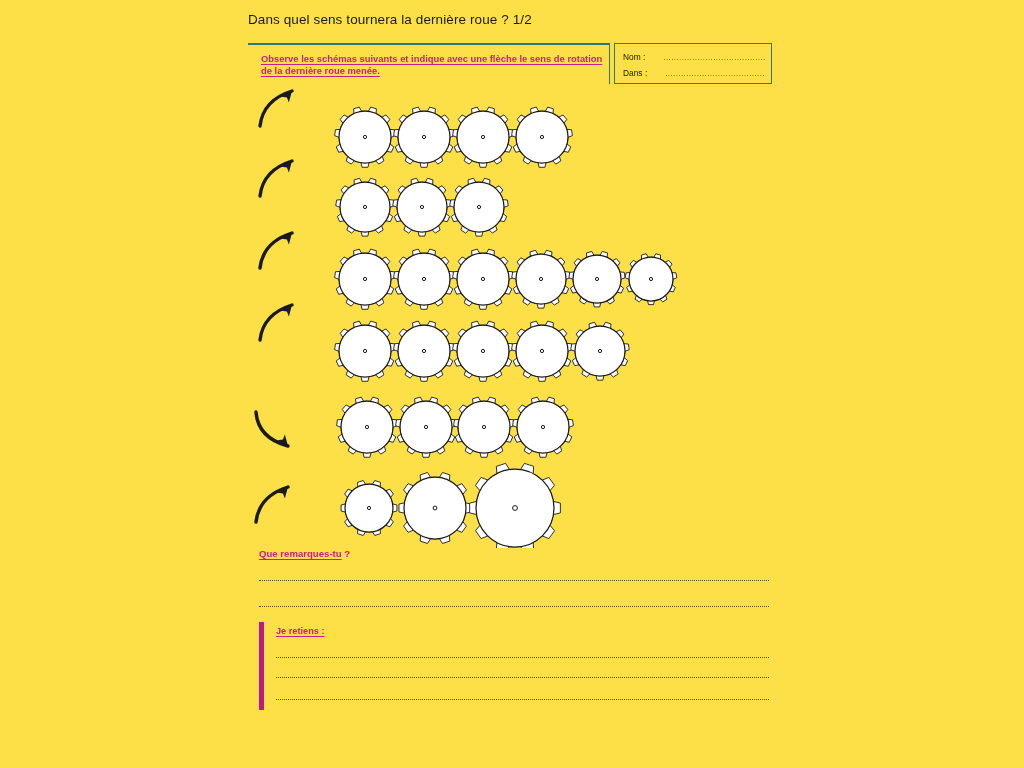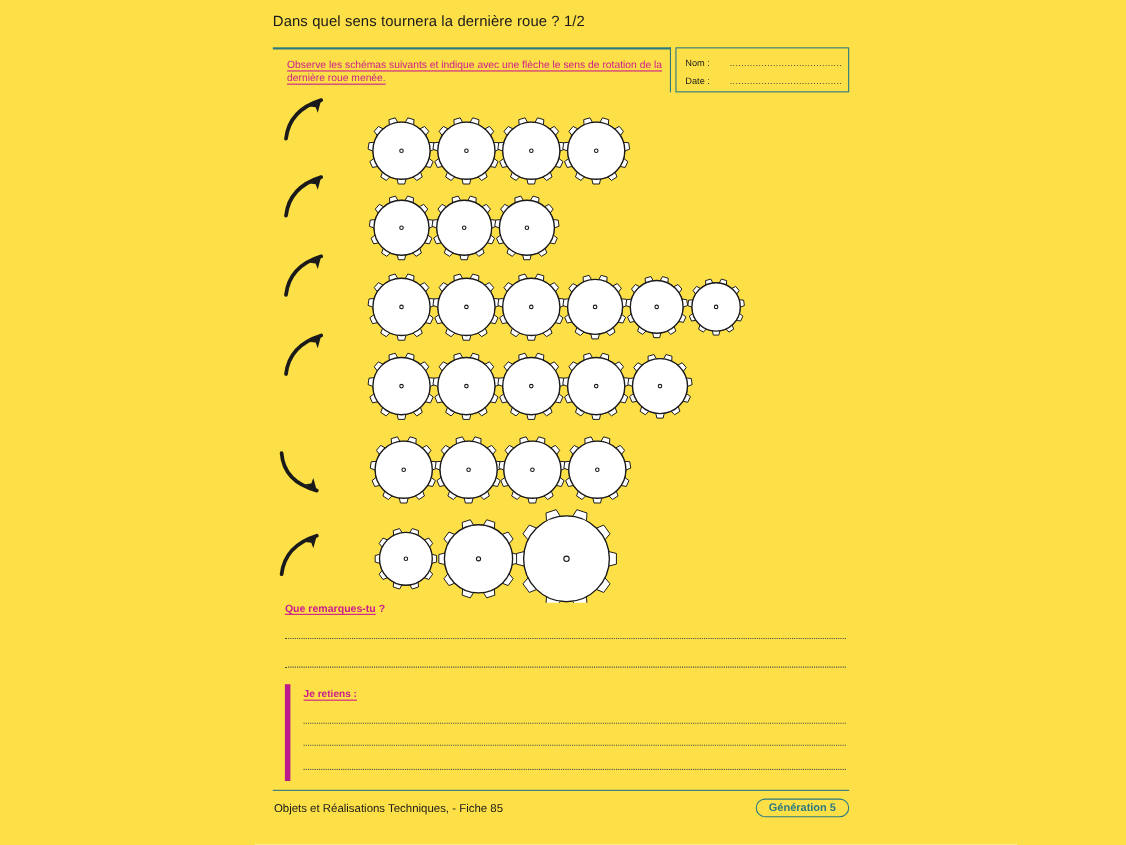--- a/index.html
+++ b/index.html
@@ -42,21 +42,21 @@
     width: 362px; height: 41px;
     border-top: 2.5px solid #2c7a80;
     border-right: 1.4px solid #2c7a80;
     box-sizing: border-box;
   }
   #instruction-text {
     position: absolute;
     left: 13px; top: 8px;
     width: 345px;
     font-size: 9.4px;
-    font-weight: normal;
+    font-weight: bold;
     color: #cc1b8d;
     line-height: 12.4px;
     text-decoration: underline;
     text-underline-offset: 1.5px;
   }
   #identity-box {
     position: absolute;
     left: 366px; top: 0;
     width: 158px; height: 41px;
     border: 1.4px solid #2c7a80;
@@ -192,21 +192,21 @@
       <div id="instruction-box">
         <div id="instruction-text">Observe les schémas suivants et indique avec une flèche le sens de rotation de la dernière roue menée.</div>
       </div>
 
       <div id="identity-box">
         <div class="identity-row" id="identity-nom">
           <span class="id-label">Nom :</span>
           <span class="id-dots">...............................................</span>
         </div>
         <div class="identity-row" id="identity-date">
-          <span class="id-label">Date :</span>
+          <span class="id-label">Dans :</span>
           <span class="id-dots">...............................................</span>
         </div>
       </div>
     </div>
 
     <div id="gear-area">
       <svg id="gear-svg" width="524" height="460" viewBox="0 0 524 460" xmlns="http://www.w3.org/2000/svg">
           <g>
             <g>
               <path d="M 120.41 23.22 L 122.70 19.12 L 128.36 20.78 L 128.07 25.47 L 133.80 29.16 L 137.95 26.94 L 141.81 31.40 L 139.03 35.19 L 141.86 41.39 L 146.55 41.77 L 147.39 47.61 L 143.00 49.30 L 142.03 56.04 L 145.77 58.89 L 143.32 64.26 L 138.71 63.31 L 134.25 68.45 L 135.85 72.88 L 130.89 76.06 L 127.53 72.77 L 120.99 74.69 L 119.95 79.28 L 114.05 79.28 L 113.01 74.69 L 106.47 72.77 L 103.11 76.06 L 98.15 72.88 L 99.75 68.45 L 95.29 63.31 L 90.68 64.26 L 88.23 58.89 L 91.97 56.04 L 91.00 49.30 L 86.61 47.61 L 87.45 41.77 L 92.14 41.39 L 94.97 35.19 L 92.19 31.40 L 96.05 26.94 L 100.20 29.16 L 105.93 25.47 L 105.64 20.78 L 111.30 19.12 L 113.59 23.22 Z" fill="#ffffff" stroke="#1a1a1a" stroke-width="0.9" stroke-linejoin="round"></path>
@@ -380,20 +380,15 @@
     </div>
 
     <div id="retiens-block">
       <div id="retiens-bar"></div>
       <div id="retiens-label">Je retiens :</div>
       <div class="dotted-line" id="r-line-1"></div>
       <div class="dotted-line" id="r-line-2"></div>
       <div class="dotted-line" id="r-line-3"></div>
     </div>
 
-    <div id="footer">
-      <div id="footer-rule"></div>
-      <div id="footer-text">Objets et Réalisations Techniques,  - Fiche 85</div>
-      <div id="footer-badge">Génération 5</div>
-    </div>
 
   </div>
 </div>
 
 </body></html>

